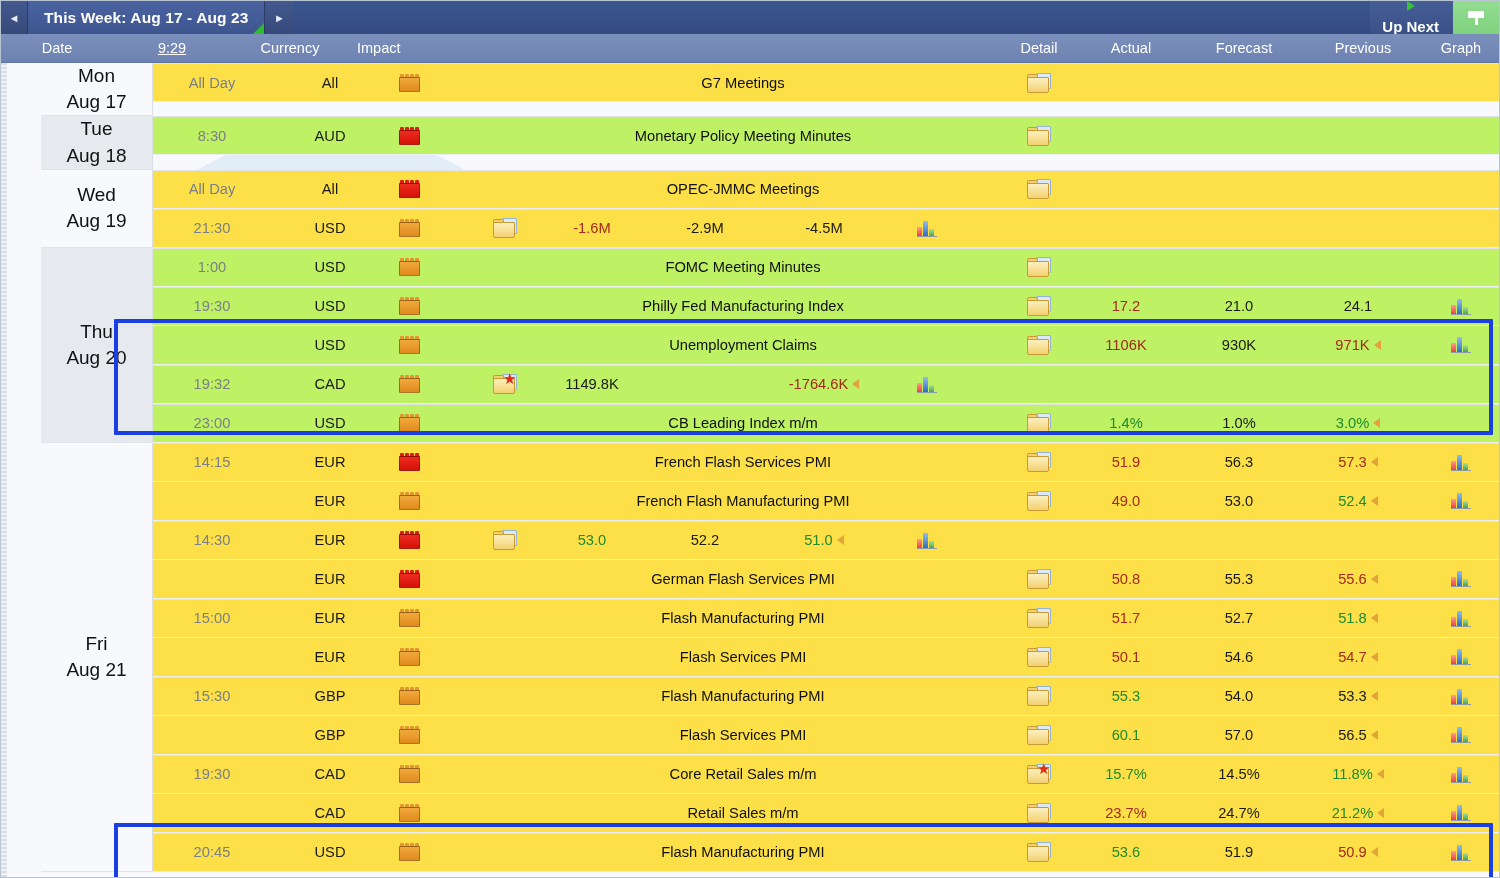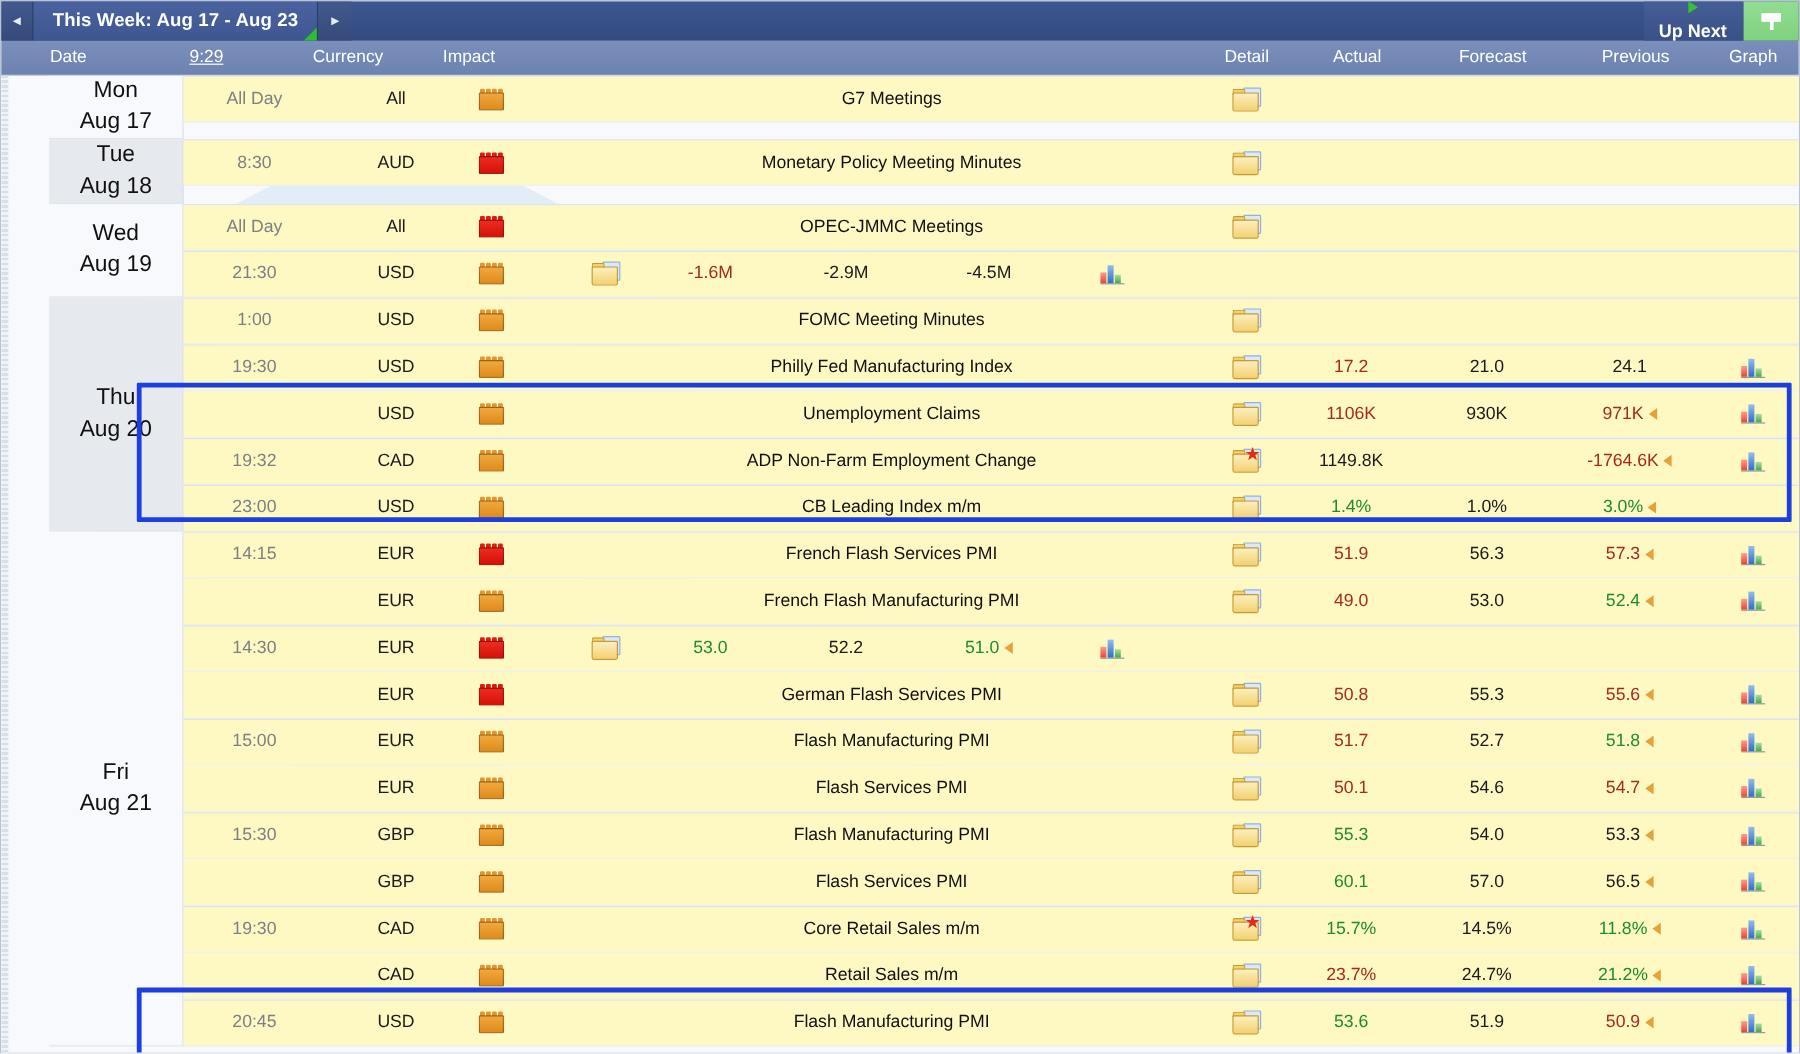--- a/index.html
+++ b/index.html
@@ -125,21 +125,21 @@
   .c-fcast  { width: 118px; flex: 0 0 118px; }
   .c-prev   { width: 120px; flex: 0 0 120px; }
   .c-graph  { width: 76px;  flex: 0 0 76px;  }
 
   .colhead .c-time a {
     color: #ffffff;
     text-decoration: underline;
     cursor: pointer;
   }
   .colhead .c-event { text-align: left; }
-  .colhead .c-impact { text-align: left; padding-left: 8px; margin-left: 12px;}
+  .colhead .c-impact { text-align: left; padding-left: 8px;}
 
   
   .tablewrap {
     position: relative;
     height: 816px;
     overflow: hidden;
     background: #f7f9fc;
   }
 
   
@@ -205,22 +205,22 @@
   .dayrows { flex: 1 1 auto; min-width: 0; }
 
   .row {
     display: flex;
     height: 39px;
     align-items: center;
     font-size: 14.7px;
     box-sizing: border-box;
     border-bottom: 1px solid #eceff3;
   }
-  .row.shade-a { background: #fef9c3; }
-  .row.shade-b { background: #fef9c3; }
+  .row.shade-a { background: #fde047; }
+  .row.shade-b { background: #bef264; }
   .row.sep-top { border-top: 1px solid #dfe3e9; }
 
   .row > div { text-align: center; box-sizing: border-box; }
   .cell-time { color: #7b7f86; }
   .cell-curr { color: #1a1a1a; }
   .cell-event { text-align: left; padding-left: 18px; color: #101010; }
   .cell-impact { display: flex; align-items: center; justify-content: flex-start; padding-left: 10px;}
   .cell-detail { display: flex; align-items: center; justify-content: center; }
   .cell-graph  { display: flex; align-items: center; justify-content: center; }
   .cell-actual, .cell-fcast, .cell-prev { padding-right: 10px; text-align: right; }
@@ -648,21 +648,20 @@
                 <span class="impact orange">
                   <span class="teeth">
                     <i></i>
                     <i></i>
                     <i></i>
                     <i></i>
                   </span>
                   <span class="body"></span>
                 </span>
               </div>
-              <div class="c-event cell-event">ADP Non-Farm Employment Change</div>
               <div class="c-detail cell-detail">
                 <span class="folder">
                   <span class="page"></span>
                   <span class="tab"></span>
                   <span class="fold"></span>
                   <span class="star">★</span>
                 </span>
               </div>
               <div class="c-actual cell-actual v-black">1149.8K</div>
               <div class="c-fcast cell-fcast"></div>

